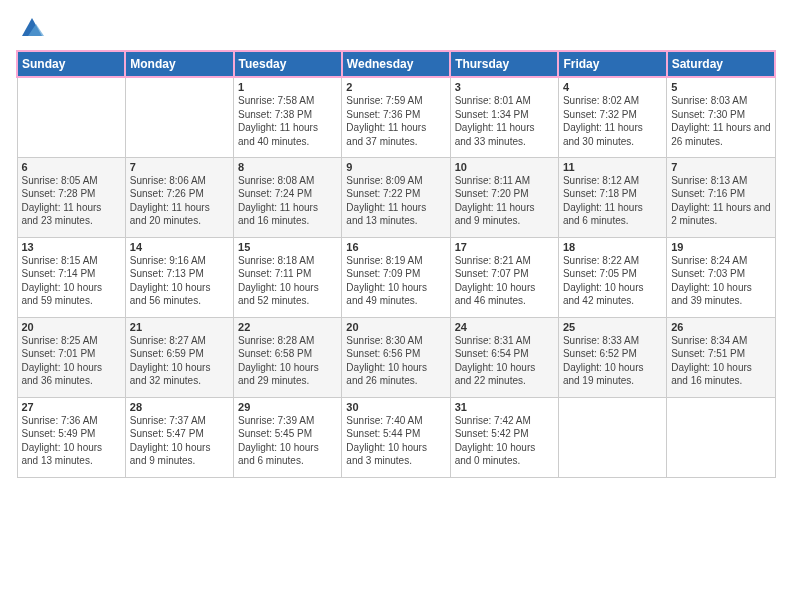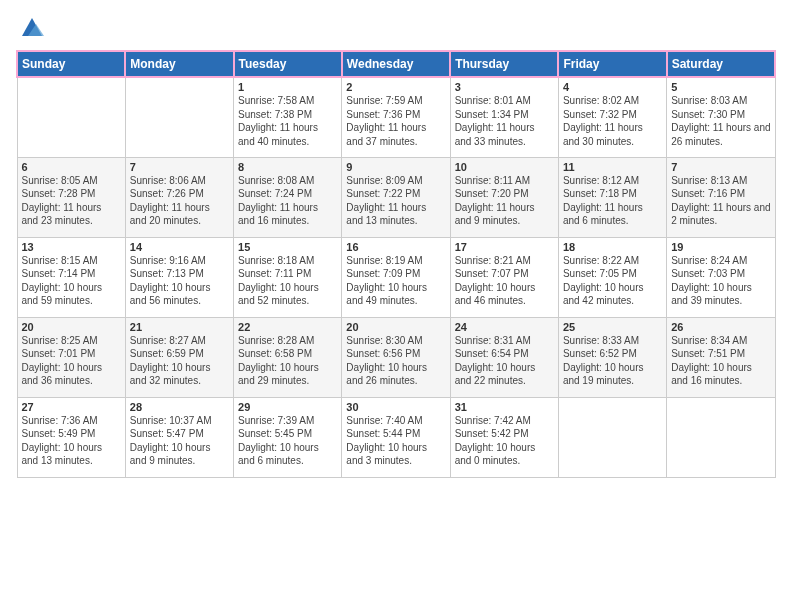--- a/index.html
+++ b/index.html
@@ -331,21 +331,21 @@
         <tr>
           <td>
             <span class="day-num">27</span>
             <div class="day-info">Sunrise: 7:36 AM
 Sunset: 5:49 PM
 Daylight: 10 hours
 and 13 minutes.</div>
           </td>
           <td>
             <span class="day-num">28</span>
-            <div class="day-info">Sunrise: 10:37 AM
+            <div class="day-info">Sunrise: 7:37 AM
 Sunset: 5:47 PM
 Daylight: 10 hours
 and 9 minutes.</div>
           </td>
           <td>
             <span class="day-num">29</span>
             <div class="day-info">Sunrise: 7:39 AM
 Sunset: 5:45 PM
 Daylight: 10 hours
 and 6 minutes.</div>

